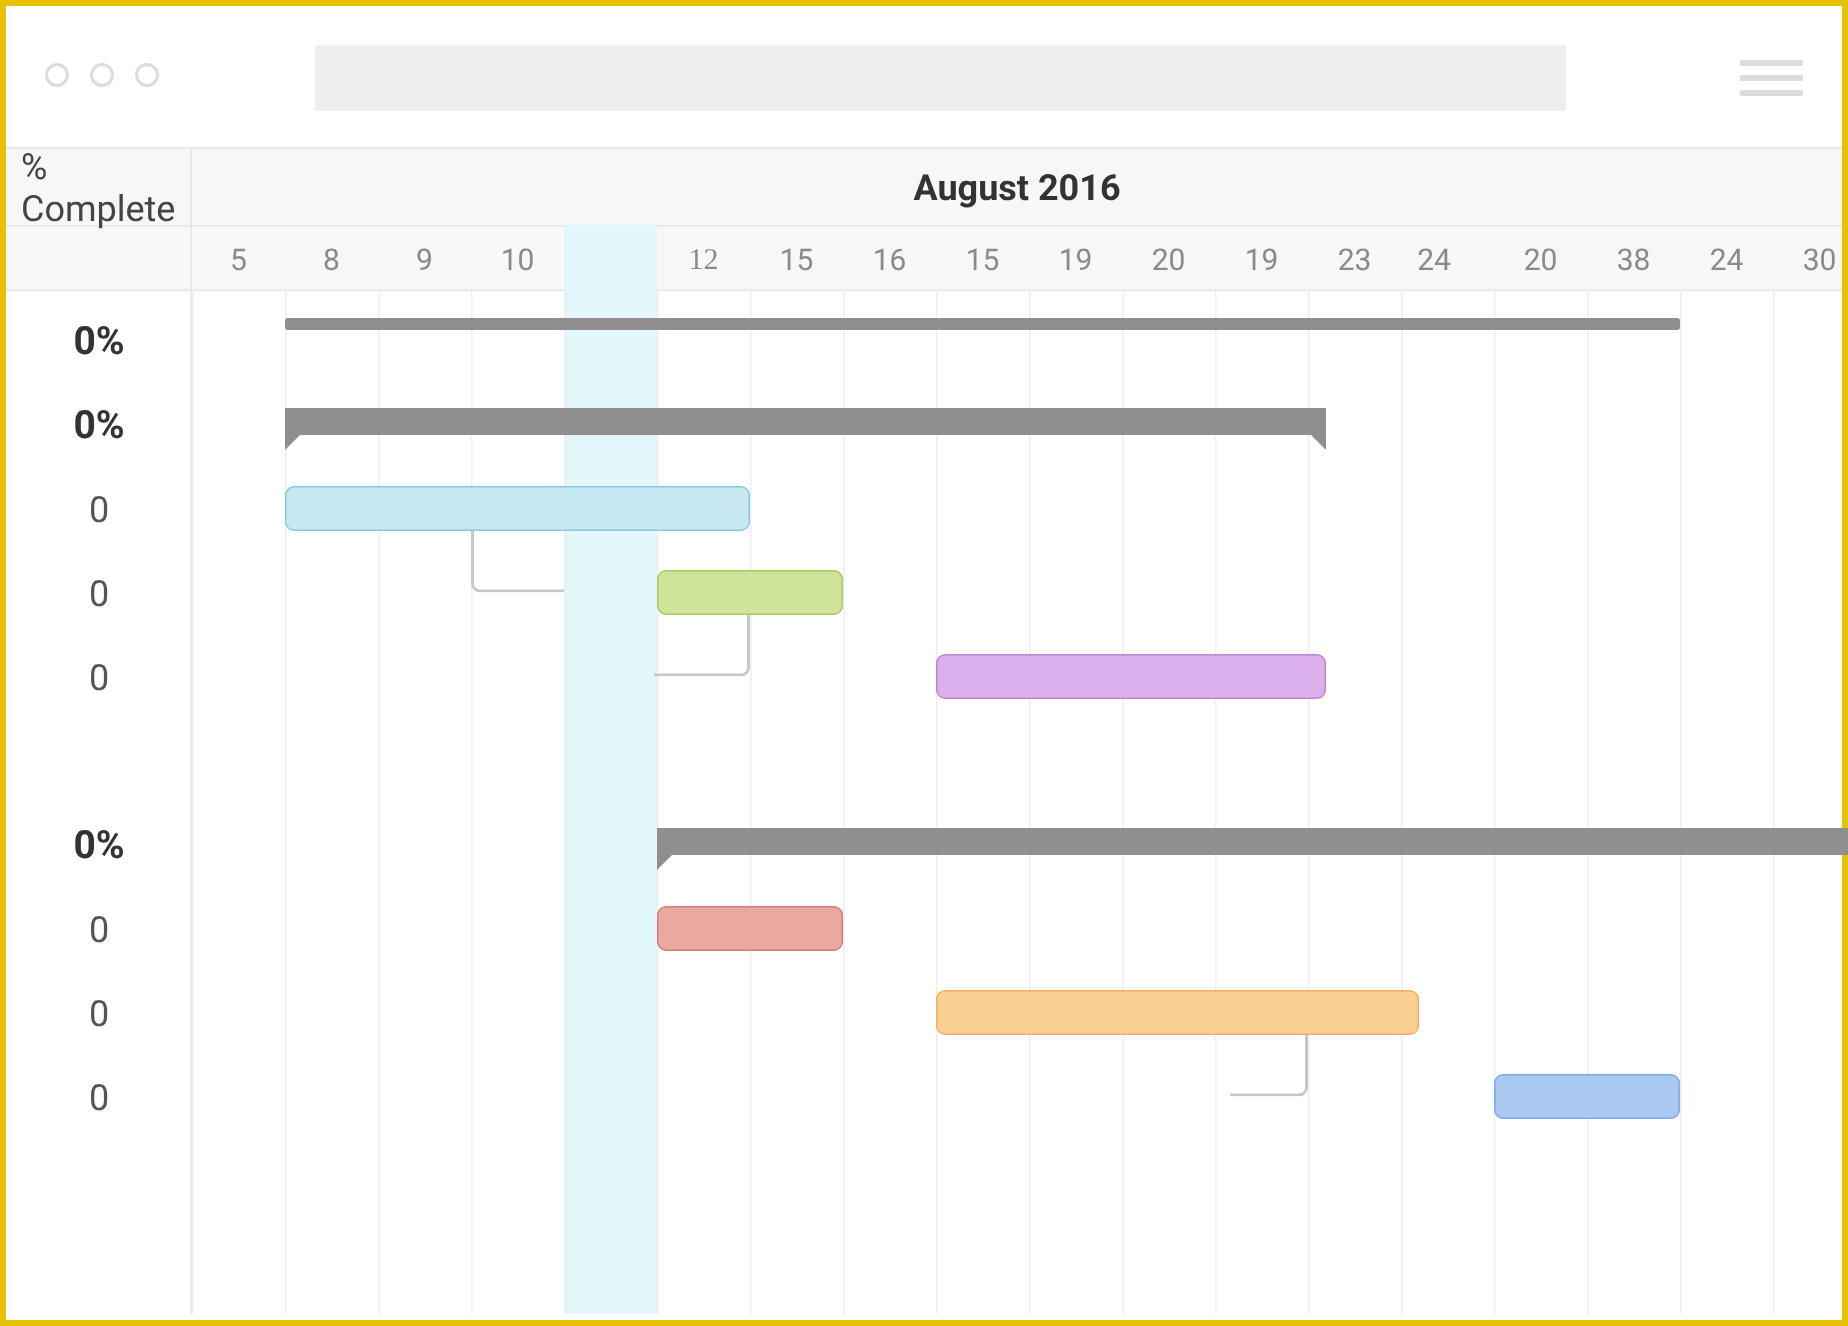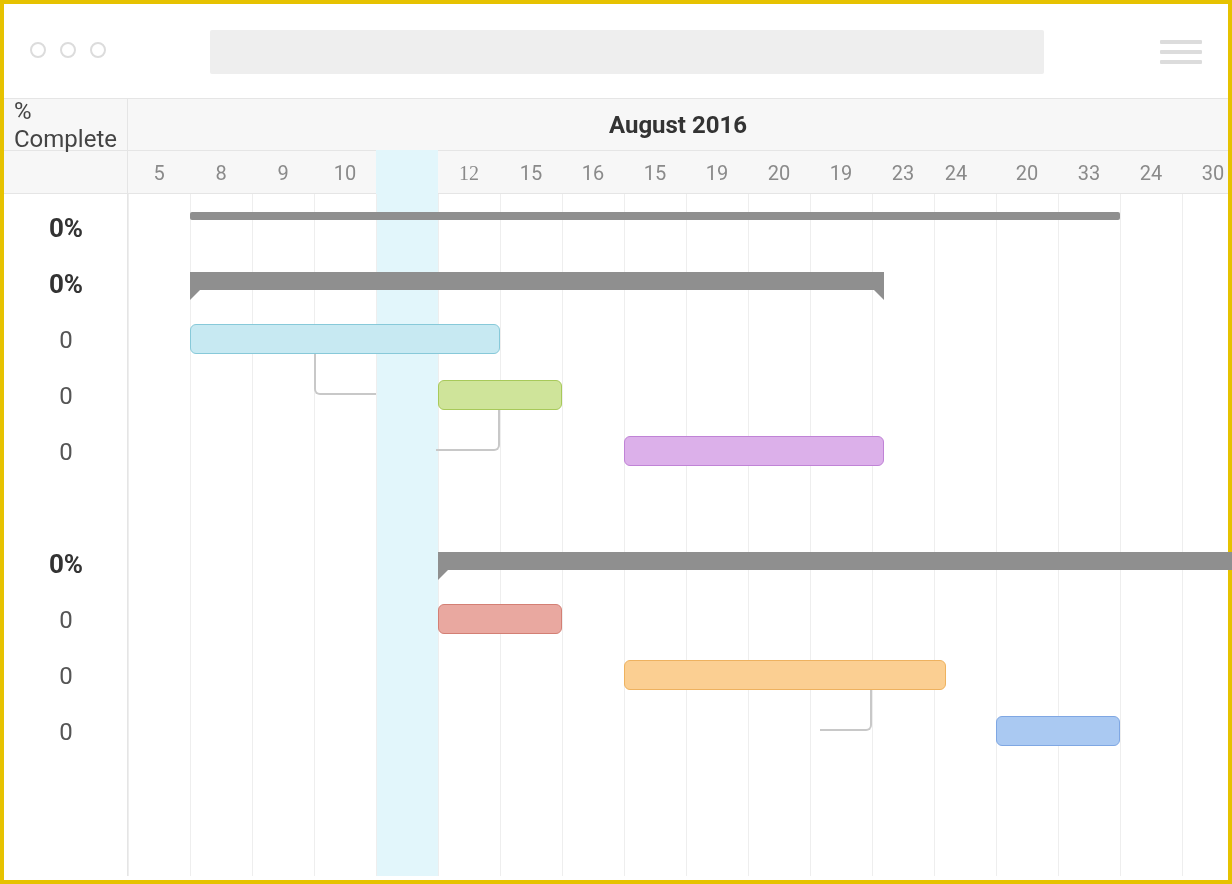--- a/index.html
+++ b/index.html
@@ -100,21 +100,21 @@
         <div class="day" style="left: 310px; font-family: Liberation Serif, serif;">12</div>
         <div class="day" style="left: 372px;">15</div>
         <div class="day" style="left: 434px;">16</div>
         <div class="day" style="left: 496px;">15</div>
         <div class="day" style="left: 558px;">19</div>
         <div class="day" style="left: 620px;">20</div>
         <div class="day" style="left: 682px;">19</div>
         <div class="day" style="left: 744px; text-align: center;">23</div>
         <div class="day" style="left: 797px;">24</div>
         <div class="day" style="left: 868px;">20</div>
-        <div class="day" style="left: 930px;">33</div>
+        <div class="day" style="left: 930px;">38</div>
         <div class="day" style="left: 992px;">24</div>
         <div class="day" style="left: 1054px;">30</div>
       </div>
   </div>
 
   <div class="side-border"></div>
 
   <div class="chart-body">
     <div class="vgrid" id="vgrid">
         <div class="today-col" style="left: 248px; top: -44px;"></div>

